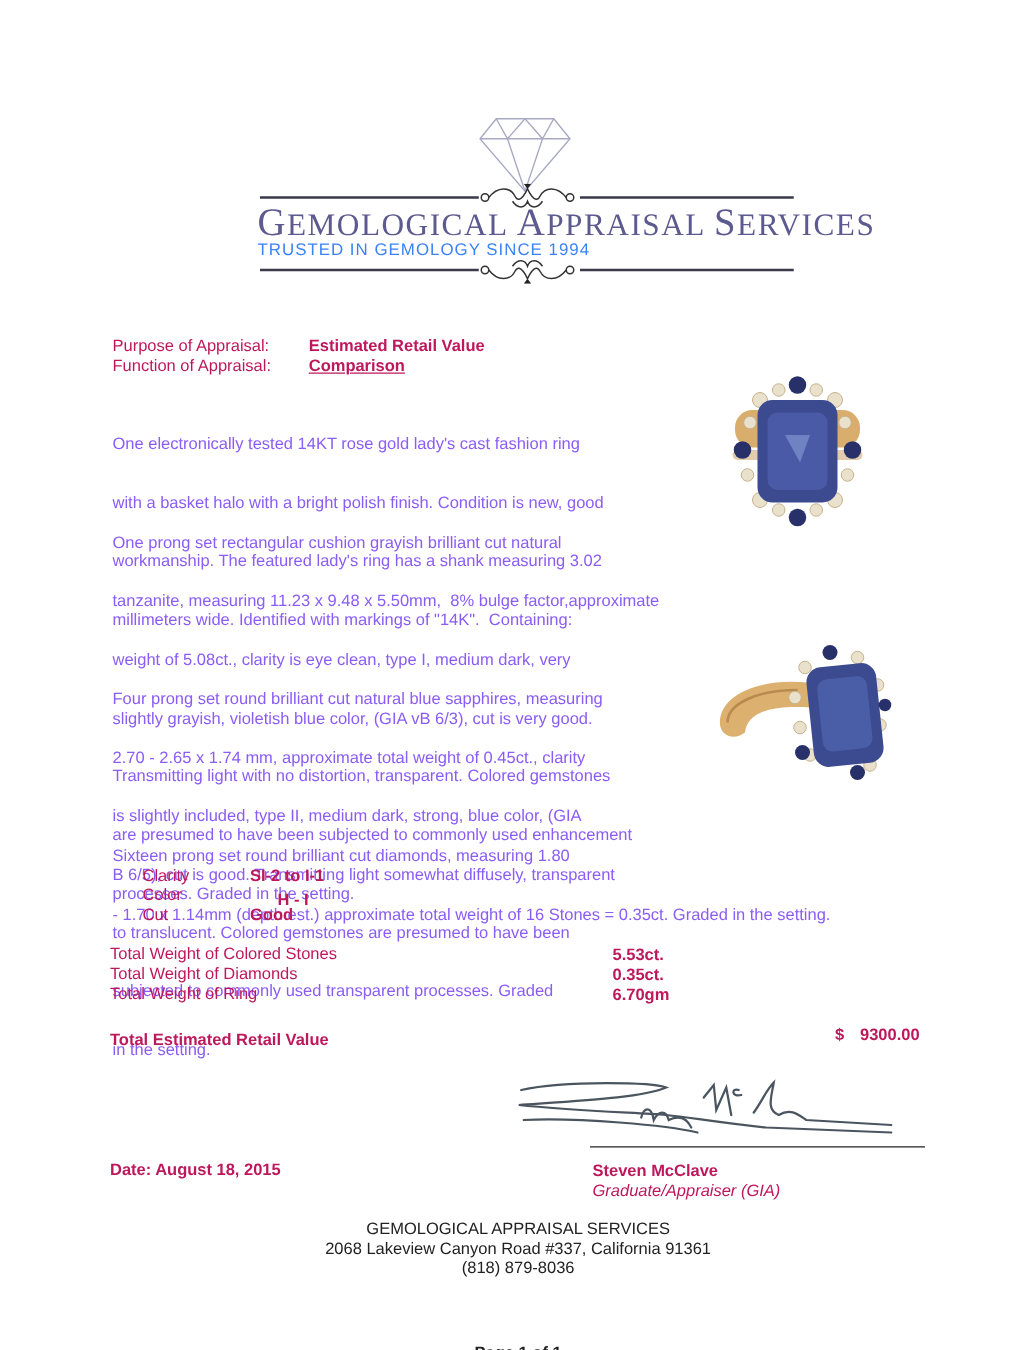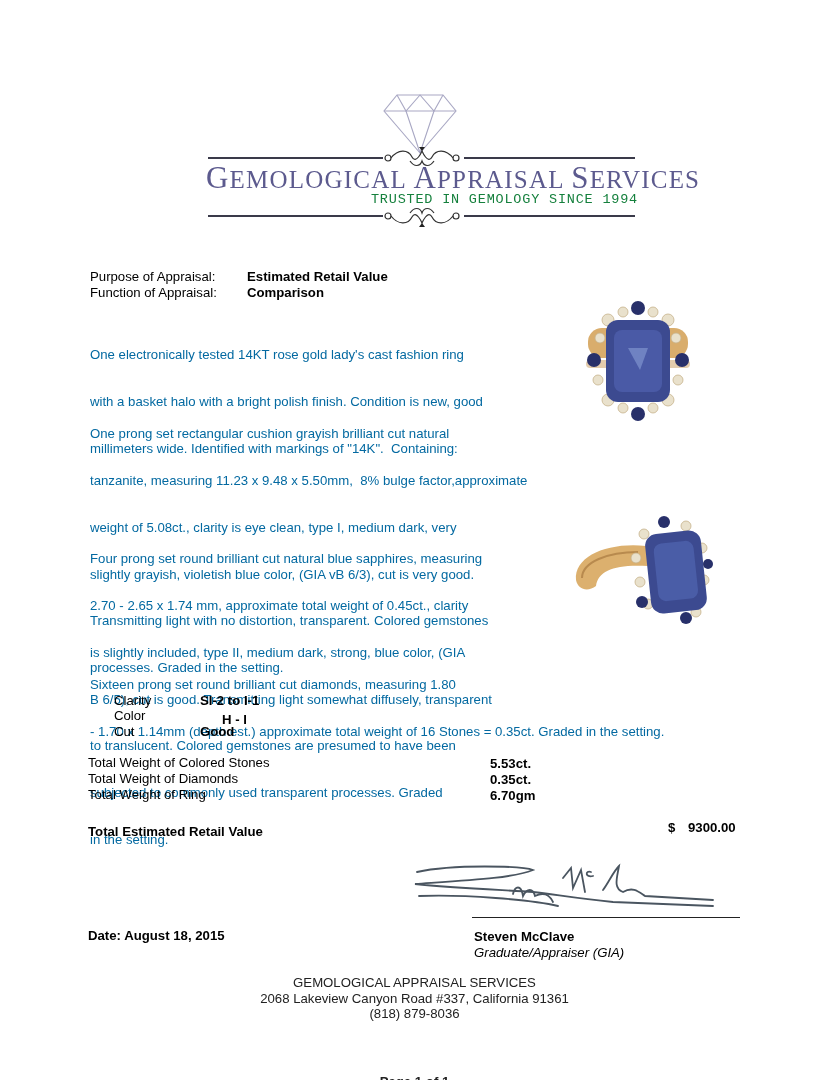--- a/index.html
+++ b/index.html
@@ -6,27 +6,27 @@
   body { width:829px; height:1080px; position:relative; overflow:hidden;
          font-family:"Liberation Sans", sans-serif; color:#1a1a1a; }
   .abs { position:absolute; }
   
   .logo-diamond { left:383px; top:93px; width:74px; height:62px; }
   .logo-line { height:2px; background:#3a3a4a; }
   .logo-title { left:206px; top:160px; width:432px; text-align:center;
                 font-family:"Liberation Serif", serif; font-size:25px; letter-spacing:1.2px;
                 color:#5c5a8e; white-space:nowrap; }
   .logo-title .big { font-size:31px; }
-  .logo-sub { left:206px; top:192px; width:432px; text-align:right;
-              font-family:Liberation Mono, monospace; font-size:13.5px; letter-spacing:0.8px;
-              color:#15803d; white-space:nowrap; }
+  .logo-sub { left:206px; top:192px; width:432px; text-align:left;
+              font-family:Liberation Sans, sans-serif; font-size:13.5px; letter-spacing:0.8px;
+              color:#3b82f6; white-space:nowrap; }
   .scroll { width:84px; height:22px; }
   
-  .txt { font-size:13.2px; line-height:15.6px; color:#0369a1; white-space:pre; }
-  .lbl { font-size:13.2px; color:#000000; }
+  .txt { font-size:13.2px; line-height:15.6px; color:#8b5cf6; white-space:pre; }
+  .lbl { font-size:13.2px; color:#be185d; }
   .bold { font-weight:bold; }
   .ring-photo { border-radius:6px; }
   .sig-line { left:472px; top:917px; width:268px; height:1px; background:#222; }
   .footer { left:200px; width:429px; text-align:center; font-size:13.2px; color:#222; }
 </style>
 </head>
 <body>
 
 <svg class="abs logo-diamond" viewBox="0 0 74 62">
   <g fill="none" stroke="#a9a8c4" stroke-width="1.1">
@@ -61,34 +61,36 @@
     <circle cx="76" cy="11" r="3"></circle>
     <path d="M30,8 C34,2 40,2 42,8 C44,2 50,2 54,8"></path>
   </g>
   <polygon points="39,22 45,22 42,18" fill="#222"></polygon>
 </svg>
 <div class="abs logo-line" style="left:464px; top:215px; width:171px;"></div>
 
 <div class="abs lbl" style="left:90px; top:269px;">Purpose of Appraisal:</div>
 <div class="abs lbl bold" style="left:247px; top:269px;">Estimated Retail Value</div>
 <div class="abs lbl" style="left:90px; top:285px;">Function of Appraisal:</div>
-<div class="abs lbl bold" style="left:247px; top:285px;">Comparison</div>
+<div class="abs lbl bold" style="left:247px; top:285px;text-decoration:underline;">Comparison</div>
 
 <div class="abs txt" style="left:90px; top:316px;">
   <div>One electronically tested 14KT rose gold lady's cast fashion ring</div>
   <div>with a basket halo with a bright polish finish. Condition is new, good</div>
+  <div>workmanship. The featured lady's ring has a shank measuring 3.02</div>
   <div>millimeters wide. Identified with markings of "14K".  Containing:</div>
 </div>
 
 <div class="abs txt" style="left:90px; top:395px;">
   <div>One prong set rectangular cushion grayish brilliant cut natural</div>
   <div>tanzanite, measuring 11.23 x 9.48 x 5.50mm,  8% bulge factor,approximate</div>
   <div>weight of 5.08ct., clarity is eye clean, type I, medium dark, very</div>
   <div>slightly grayish, violetish blue color, (GIA vB 6/3), cut is very good.</div>
   <div>Transmitting light with no distortion, transparent. Colored gemstones</div>
+  <div>are presumed to have been subjected to commonly used enhancement</div>
   <div>processes. Graded in the setting.</div>
 </div>
 
 <div class="abs txt" style="left:90px; top:520px;">
   <div>Four prong set round brilliant cut natural blue sapphires, measuring</div>
   <div>2.70 - 2.65 x 1.74 mm, approximate total weight of 0.45ct., clarity</div>
   <div>is slightly included, type II, medium dark, strong, blue color, (GIA</div>
   <div>B 6/5), cut is good. Transmitting light somewhat diffusely, transparent</div>
   <div>to translucent. Colored gemstones are presumed to have been</div>
   <div>subjected to commonly used transparent processes. Graded</div>

